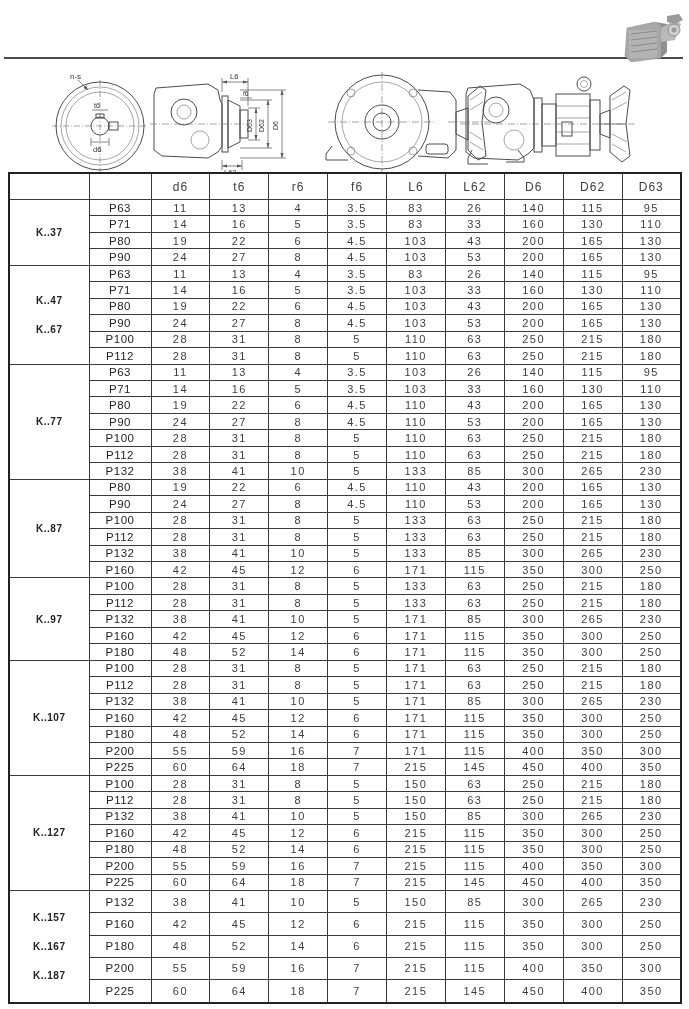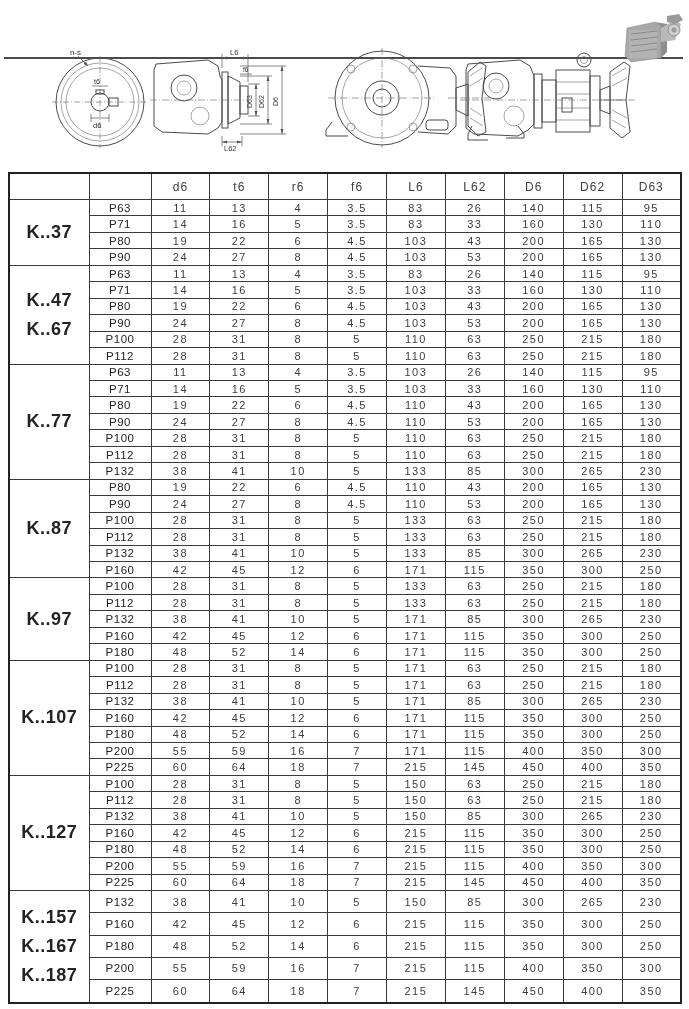--- a/index.html
+++ b/index.html
@@ -2,40 +2,40 @@
 <html><head>
 <meta charset="utf-8">
 <style>
   html,body{margin:0;padding:0;}
   body{
     width:689px;height:1009px;position:relative;background:#ffffff;
     font-family:"Liberation Sans", sans-serif;color:#333;overflow:hidden;
   }
   .top-rule{position:absolute;left:4px;top:57px;width:679px;height:2px;background:#4a4a4a;}
   .logo{position:absolute;left:617px;top:6px;width:68px;height:62px;}
-  .drawings{position:absolute;left:0;top:46px;width:689px;height:108px;}
+  .drawings{position:absolute;left:0;top:70px;width:689px;height:108px;}
   .drawings svg{position:absolute;top:0;}
   svg text{font-family:"Liberation Sans", sans-serif;fill:#333;}
   .dwg{stroke:#4c4c4c;fill:none;stroke-width:1;}
   .dwg-thin{stroke:#6a6a6a;fill:none;stroke-width:0.6;}
   .dim{stroke:#555;fill:none;stroke-width:0.7;}
 
   table.dims{
     position:absolute;left:8px;top:172px;width:674px;height:832px;
     border-collapse:collapse;table-layout:fixed;background:#fff;
   }
   table.dims th, table.dims td{
     border:1px solid #3a3a3a;padding:0;text-align:center;vertical-align:middle;
     overflow:hidden;white-space:nowrap;
   }
   table.dims{border:2px solid #222;}
   table.dims thead th{height:25px;font-weight:normal;font-size:12px;color:#3d3d3d;letter-spacing:1px;}
   td.val{font-size:11px;color:#3d3d3d;letter-spacing:1.5px;}
   td.size{font-size:11.5px;font-weight:normal;color:#232323;letter-spacing:0.5px;}
-  td.group{font-size:18px;font-weight:bold;color:#232323;letter-spacing:0.5px;}
+  td.group{font-size:10px;font-weight:bold;color:#232323;letter-spacing:0.5px;}
   td.group div{line-height:29px;}
   tr.group-start td{border-top:1.6px solid #2a2a2a;}
 </style>
 </head>
 <body>
 
 <div class="top-rule"></div>
 
 <div class="logo">
   <svg width="68" height="62" viewBox="0 0 68 62">

